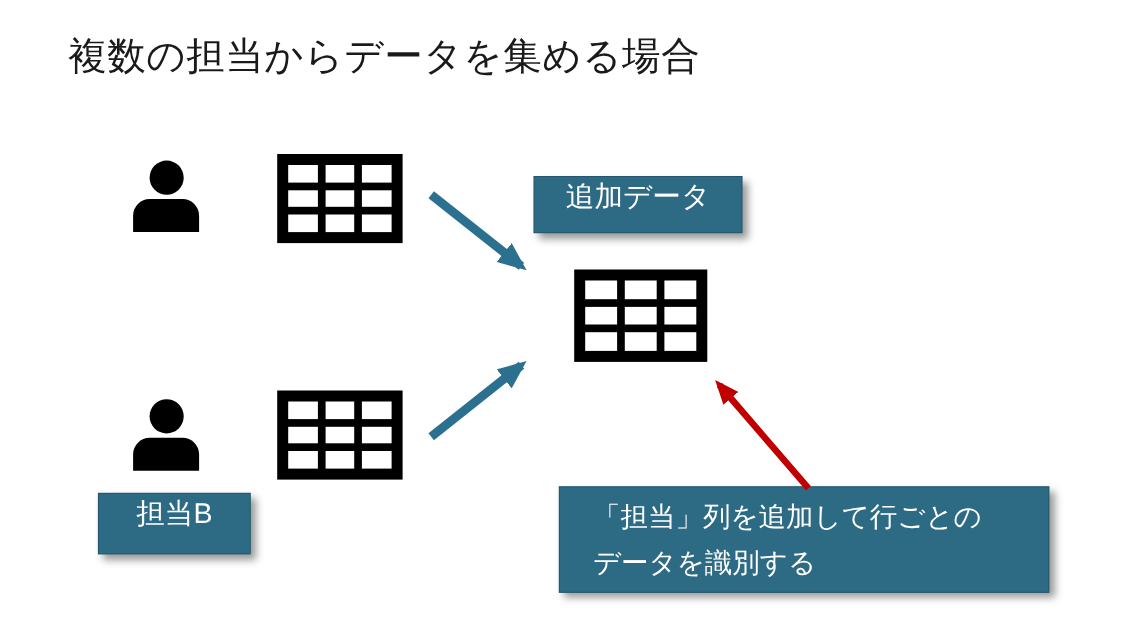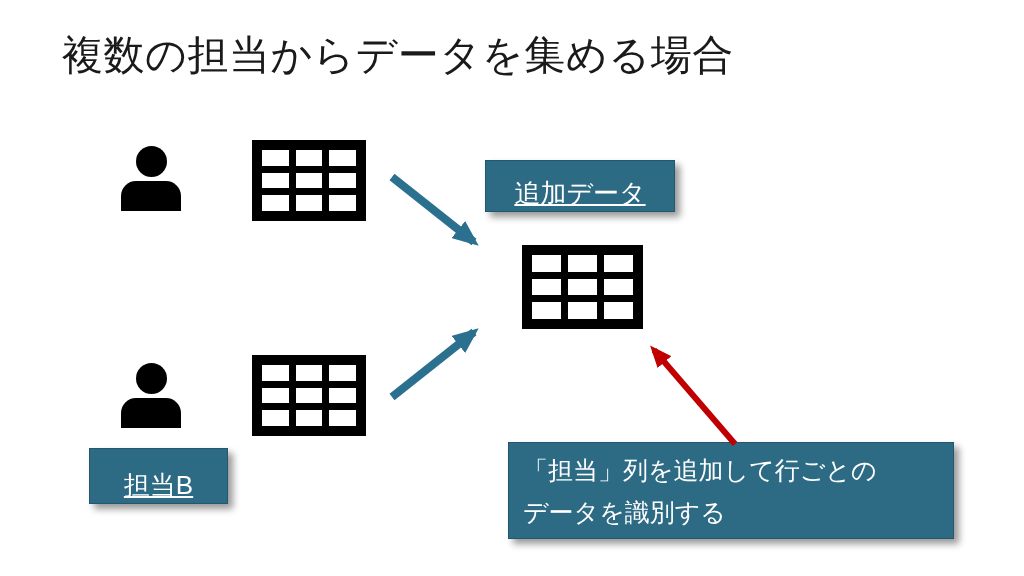--- a/index.html
+++ b/index.html
@@ -5,51 +5,51 @@
   html,body{margin:0;padding:0;background:#ffffff;}
   .slide{
     position:relative;
     width:1024px;height:576px;
     background:#ffffff;
     overflow:hidden;
     font-family:"Liberation Sans","DejaVu Sans",sans-serif;
   }
   .title{
     position:absolute;left:62px;top:28px;
-    font-size:41px;font-weight:500;color:#1a1a1a;
+    font-size:35px;font-weight:500;color:#1a1a1a;
     letter-spacing:0.5px;white-space:nowrap;
   }
   
   .person{position:absolute;width:60px;height:66px;}
   .person .head{width:31px;height:31px;border-radius:50%;background:var(--icon_black);margin:0 auto;}
   .person .torso{width:60px;height:30px;background:var(--icon_black);border-radius:15px 15px 0 0;margin-top:4px;}
   
   .table-icon{
     position:absolute;background:var(--icon_black);
     display:grid;grid-template-columns:repeat(3,1fr);grid-template-rows:repeat(3,1fr);
     gap:7px;padding:10px;box-sizing:border-box;
   }
   .table-icon .cell{background:#ffffff;}
   
   .badge{
     position:absolute;background:var(--box_teal);
-    color:#ffffff;display:flex;align-items:flex-end;justify-content:center;
+    color:#ffffff;display:flex;align-items:flex-start;justify-content:center;
     font-size:26px;box-shadow:5px 5px 7px rgba(0,0,0,0.40);
-    border:1px solid rgba(0,0,0,0.18);box-sizing:border-box;text-decoration:underline;
+    border:1px solid rgba(0,0,0,0.18);box-sizing:border-box;
   }
   .badge-a{left:89px;top:233px;width:127px;height:56px;}
   .badge-b{left:89px;top:448px;width:139px;height:56px;}
   .badge-added{left:485px;top:160px;width:190px;height:52px;}
   
   .note{
     left:508px;top:442px;width:446px;height:97px;
     position:absolute;background:var(--box_teal);color:#ffffff;
     box-shadow:5px 5px 7px rgba(0,0,0,0.40);
     border:1px solid rgba(0,0,0,0.18);box-sizing:border-box;
-    padding:6px 14px;font-size:25px;line-height:42px;
+    padding:6px 30px;font-size:25px;line-height:42px;
   }
   .arrows{position:absolute;left:0;top:0;width:1024px;height:576px;pointer-events:none;}
 </style>
 </head>
 <body>
 
 <div class="slide">
 
   <div class="title">複数の担当からデータを集める場合</div>
 

